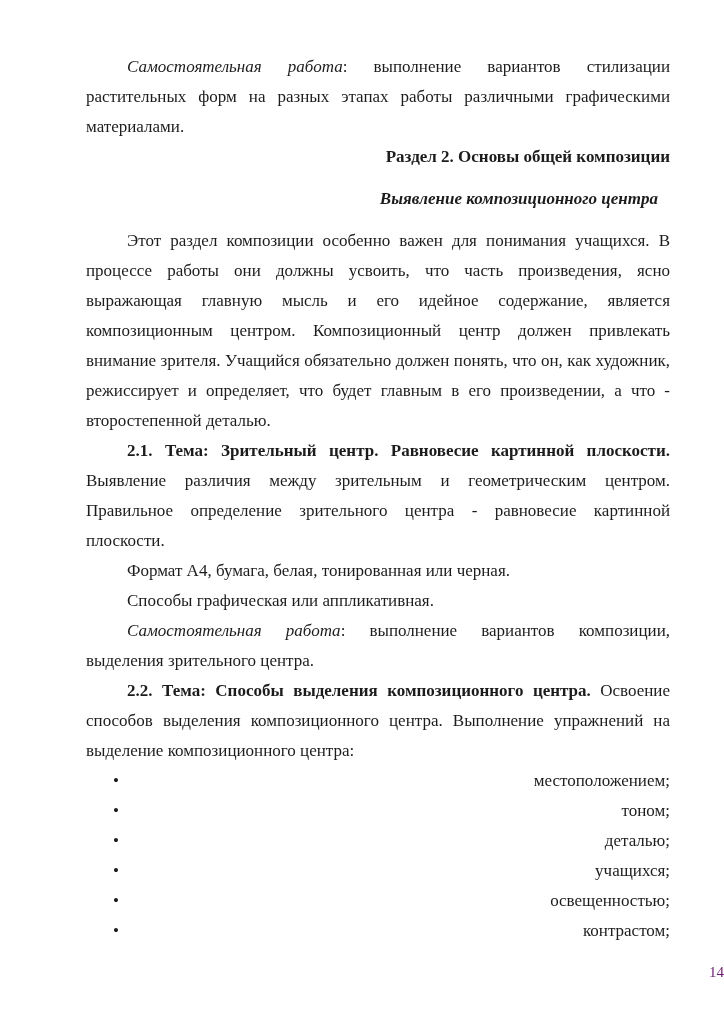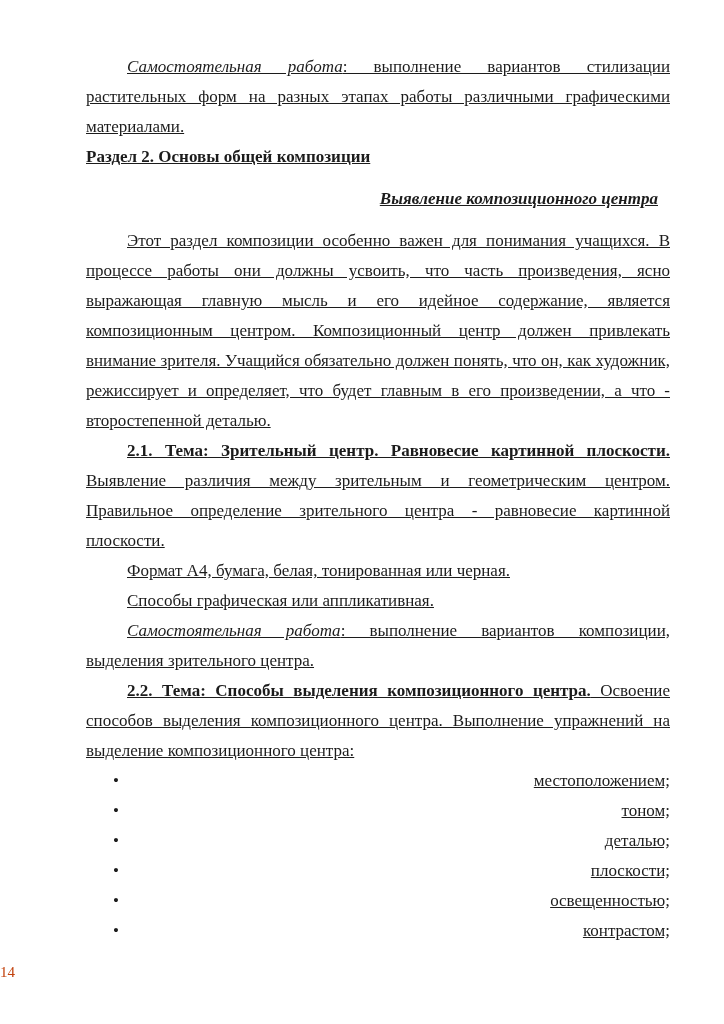--- a/index.html
+++ b/index.html
@@ -12,31 +12,30 @@
     width: 724px;
     height: 1024px;
     background: #ffffff;
     box-sizing: border-box;
     padding: 52px 54px 0 86px;
     font-family: "Liberation Serif", "DejaVu Serif", serif;
     font-size: 17px;
     line-height: 30px;
     color: #1c1c1c;
     overflow: hidden;
-    text-decoration: underline;
   }
   .para {
     margin: 0;
     text-indent: 41px;
     text-align: justify;
     text-align-last: left;
   }
   .heading {
     margin: 0;
-    text-align: left;
+    text-align: right;
     text-indent: 0;
     font-weight: 700;
   }
   .subheading {
     margin: 12px;
     text-align: right;
     text-indent: 0;
     font-weight: 700;
     font-style: italic;
   }
@@ -56,24 +55,24 @@
     position: absolute;
     left: 27px;
     top: 0;
   }
   .bullet::before { content: "\2022"; }
   .footer {
     position: absolute;
     left: 0;
     right: 0;
     top: 960px;
-    text-align: left;
+    text-align: right;
     font-size: 15px;
     line-height: 24px;
-    color: #c2410c;
+    color: #701a75;
   }
 </style>
 </head>
 <body>
 
 <div class="page">
 
   <p class="para"><span class="lead-italic">Самостоятельная работа</span><span>: выполнение вариантов стилизации растительных форм на разных этапах работы различными графическими материалами.</span></p>
 
   <p class="heading">Раздел 2. Основы общей композиции</p>
@@ -89,20 +88,20 @@
   <p class="para">Способы графическая или аппликативная.</p>
 
   <p class="para"><span class="lead-italic">Самостоятельная работа</span><span>: выполнение вариантов композиции, выделения зрительного центра.</span></p>
 
   <p class="para"><span class="lead-bold">2.2. Тема: Способы выделения композиционного центра.</span><span> Освоение способов выделения композиционного центра. Выполнение упражнений на выделение композиционного центра:</span></p>
 
   <ul class="bullets">
     <li><span class="bullet"></span><span>местоположением;</span></li>
     <li><span class="bullet"></span><span>тоном;</span></li>
     <li><span class="bullet"></span><span>деталью;</span></li>
-    <li><span class="bullet"></span><span>плоскости;</span></li>
+    <li><span class="bullet"></span><span>учащихся;</span></li>
     <li><span class="bullet"></span><span>освещенностью;</span></li>
     <li><span class="bullet"></span><span>контрастом;</span></li>
   </ul>
 
   <div class="footer">14</div>
 
 </div>
 
 </body></html>

